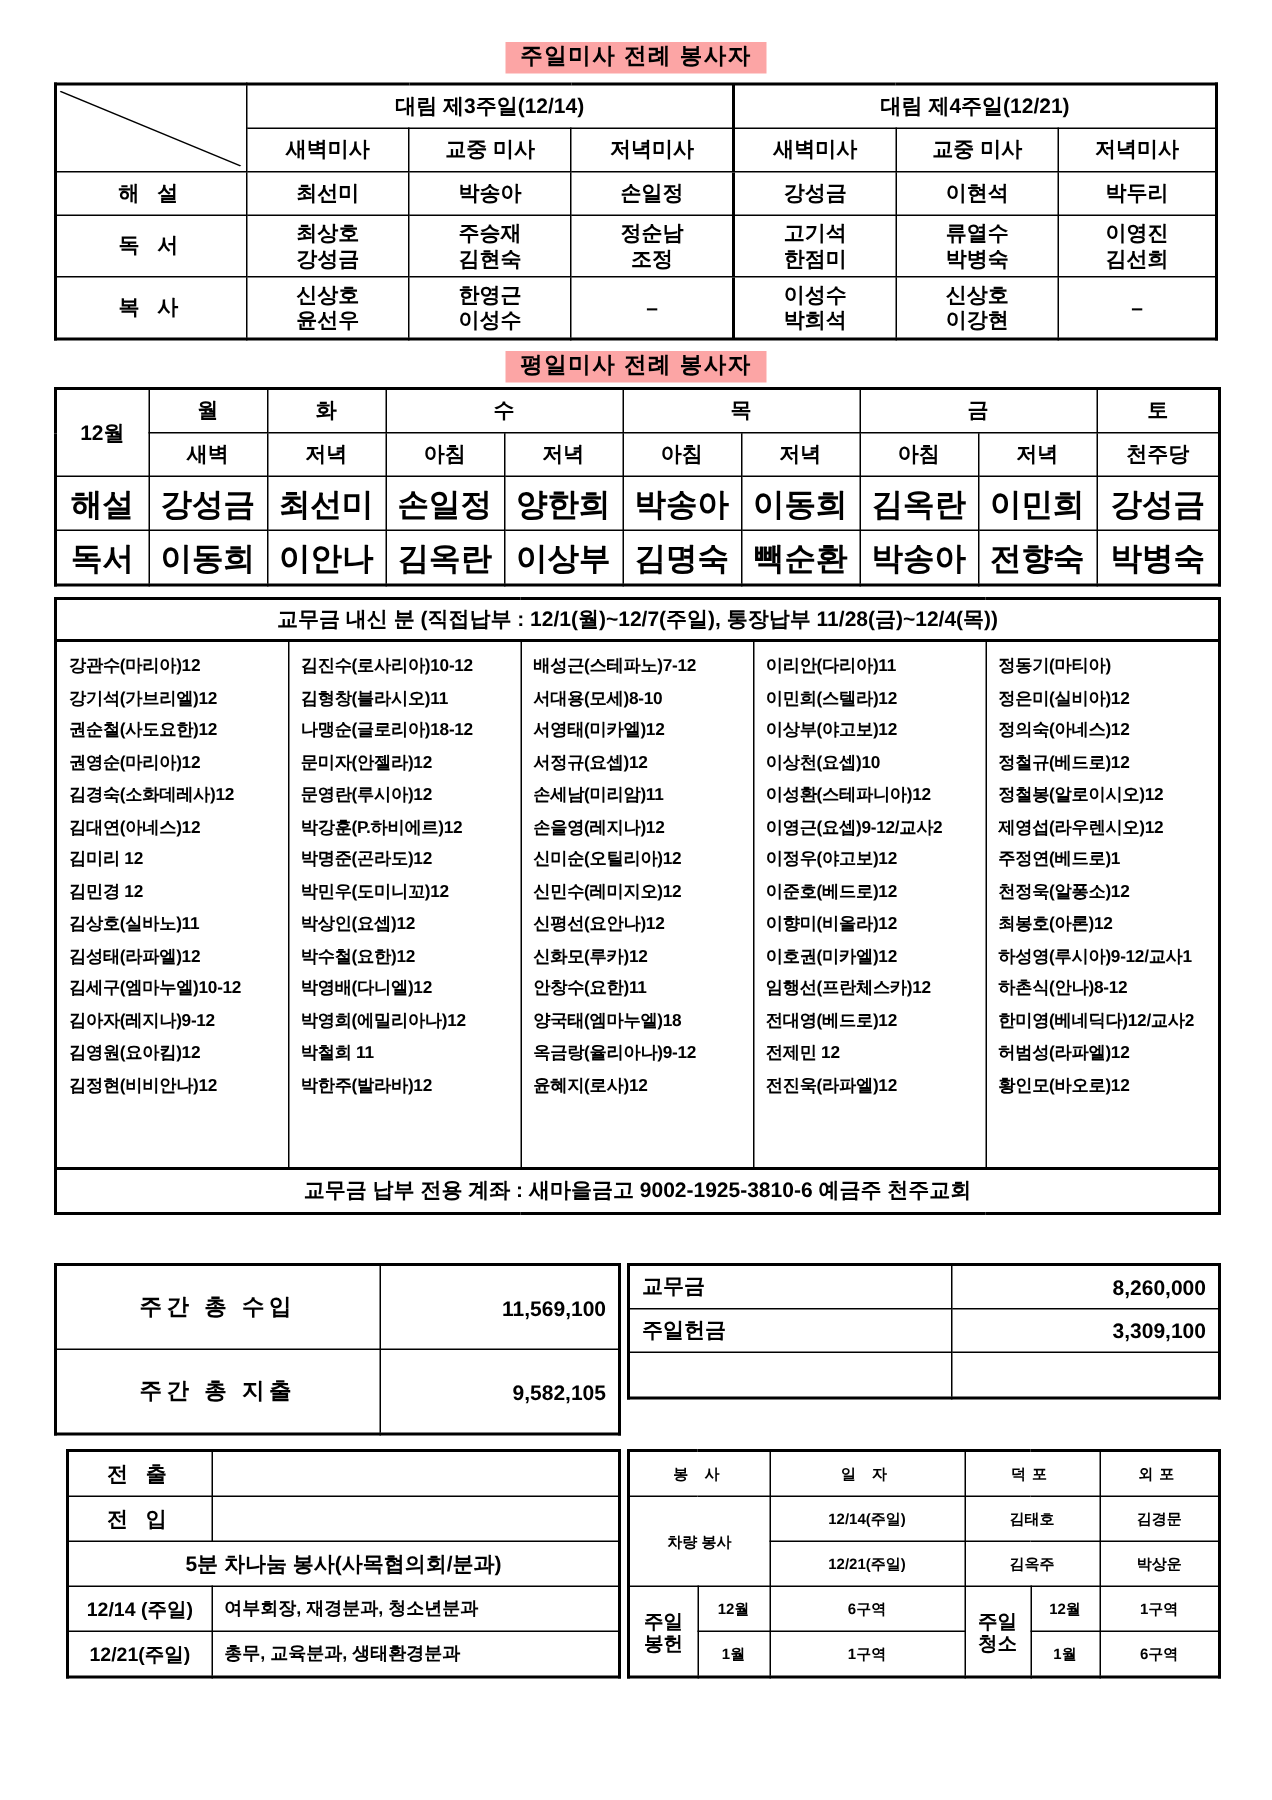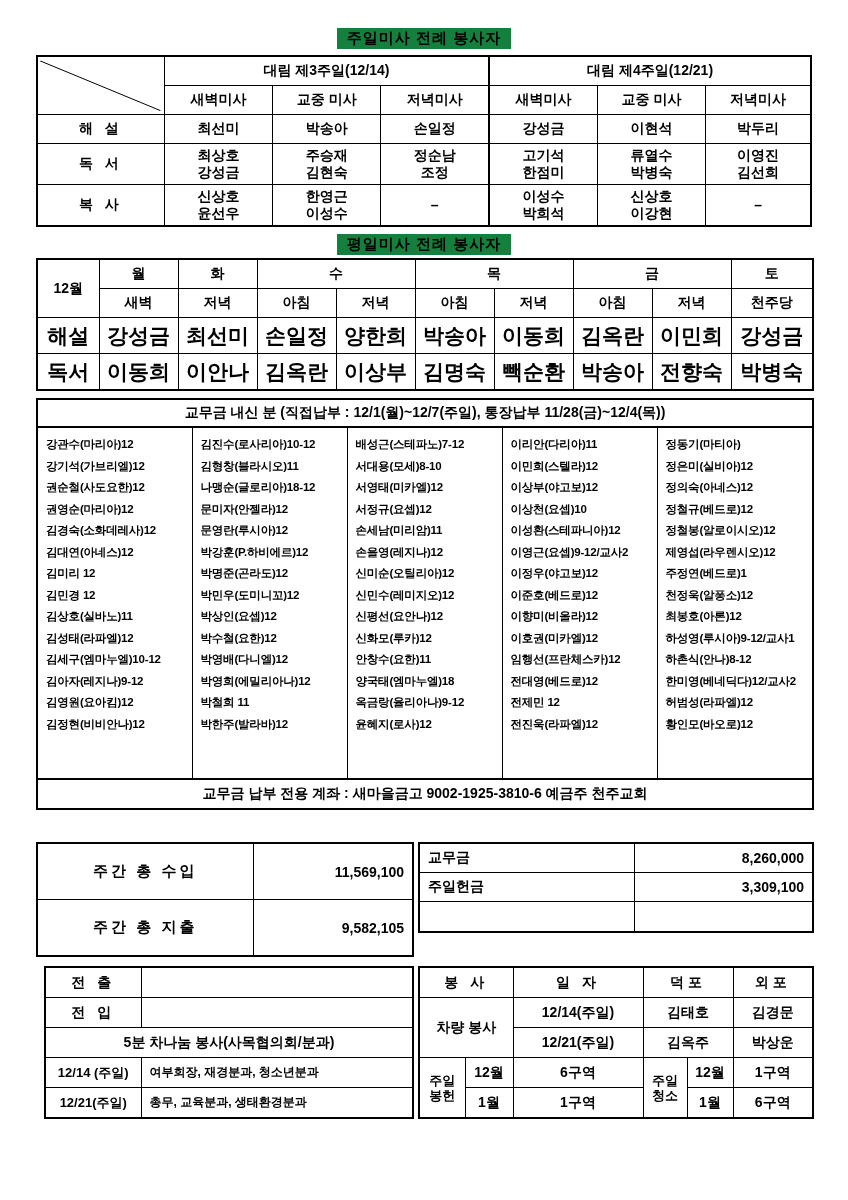--- a/index.html
+++ b/index.html
@@ -39,21 +39,21 @@
     white-space: nowrap;
   }
 
   
   .banner-wrap {
     text-align: center;
     margin: 0;
   }
   .banner {
     display: inline-block;
-    background: #15803d;
+    background: #fca5a5;
     color: #000;
     font-weight: bold;
     font-size: 15px;
     letter-spacing: 1px;
     padding: 2px 10px 3px 10px;
     line-height: 16px;
   }
 
   
   .wrap1 { position: absolute; left: 36px; top: 55px; }
@@ -125,21 +125,21 @@
   #t-transfer td { height: 27px; font-size: 14px; }
   #t-transfer td.lab { letter-spacing: 4px; }
   #t-transfer td.share-title { font-size: 14px; }
   #t-transfer td.date { font-size: 13px; }
   #t-transfer td.items { text-align: left; padding-left: 8px; font-size: 12px; }
   #t-transfer td.empty { }
 
   
   .wrap7 { position: absolute; left: 418px; top: 966px; }
   #t-service { width: 394px; border: 2px solid #000; }
-  #t-service td { height: 27px; font-size: 14px; }
+  #t-service td { height: 27px; font-size: 10px; }
   #t-service td.hd { letter-spacing: 4px; }
   #t-service td.two-line { white-space: pre-line; line-height: 15px; font-size: 13px; }
 </style>
 </head>
 <body>
 
 <div class="page">
 
   <div class="banner-wrap" style="position:absolute; left:0; top:28px; width:848px;">
     <span class="banner">주일미사 전례 봉사자</span>

